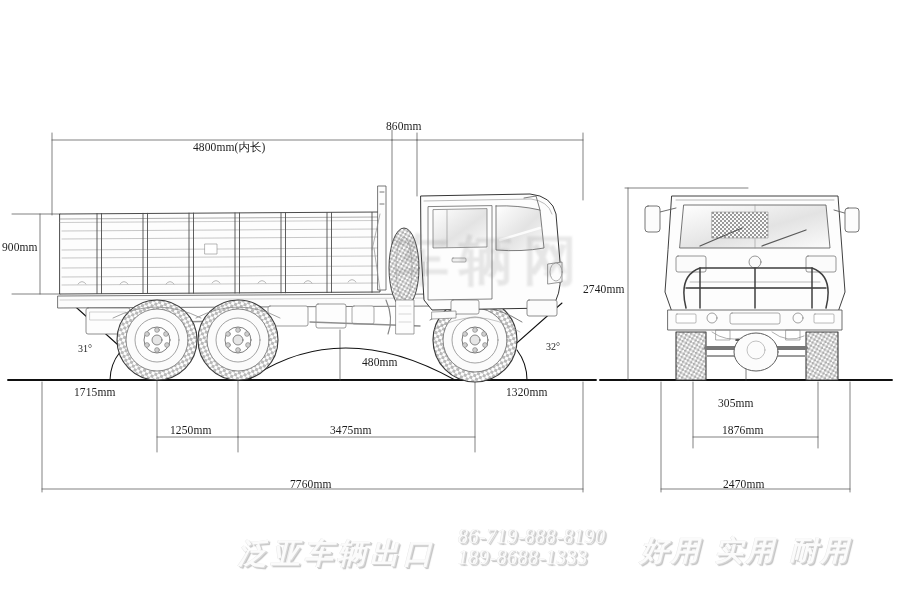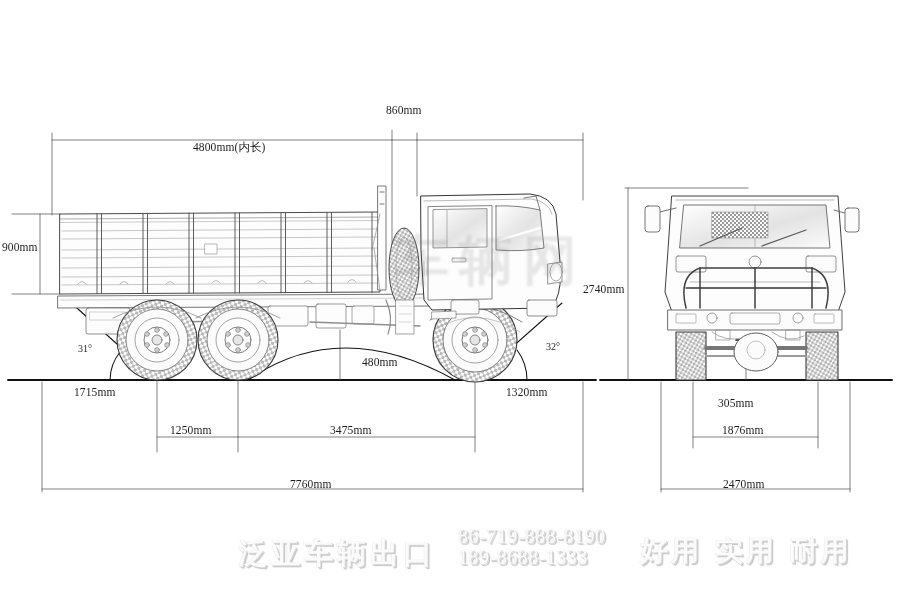--- a/index.html
+++ b/index.html
@@ -8,21 +8,21 @@
   #stage{position:relative;width:900px;height:600px;background:#ffffff;}
   svg.layer{position:absolute;left:0;top:0;width:900px;height:600px;}
   .dimtxt{position:absolute;font-family:"Liberation Serif","DejaVu Serif",serif;
           font-size:11.5px;color:#1d1d1d;white-space:nowrap;letter-spacing:0.1px;}
   .angtxt{position:absolute;font-family:"Liberation Serif","DejaVu Serif",serif;
           font-size:10px;color:#1d1d1d;white-space:nowrap;}
   
   #banner{position:absolute;left:0;top:516px;width:900px;height:60px;}
   .bn{position:absolute;white-space:nowrap;
       color:#fbfbfb;
-      text-shadow: 1px 1px 0 #d8d8d8, 2px 2px 1px #c2c2c2, -0.5px -0.5px 0 #e8e8e8;}
+      text-shadow: 1px 1px 0 #d8d8d8, 2px 2px 1px #c2c2c2, -0.5px -0.5px 0 #e8e8e8; font-style: italic;}
   .bn-cn{font-family:"DejaVu Sans","Liberation Sans",sans-serif;
          font-weight:bold;font-size:29px;letter-spacing:4px;}
   .bn-tel{font-family:"Liberation Serif","DejaVu Serif",serif;
           font-size:20px;letter-spacing:0.5px;line-height:21px;}
   .bn-slogan{font-family:"DejaVu Sans","Liberation Sans",sans-serif;
              font-weight:bold;font-size:28px;letter-spacing:3px;}
   
   #wm{position:absolute;left:395px;top:225px;width:330px;height:100px;
       font-family:"DejaVu Sans","Liberation Sans",sans-serif;
       font-size:54px;font-weight:bold;color:rgba(120,120,120,0.17);
@@ -350,21 +350,21 @@
         <rect x="786" y="330" width="14" height="10"></rect>
       </g>
     </g>
 
     </g>
   </svg>
 
   <div id="wm">车辆网</div>
 
   <div class="dimtxt" style="left:193px;top:140px;">4800mm(内长)</div>
-  <div class="dimtxt" style="left:386px;top:104px;">860mm</div>
+  <div class="dimtxt" style="left:386px;top:120px;">860mm</div>
   <div class="dimtxt" style="left:2px;top:241px;">900mm</div>
   <div class="dimtxt" style="left:74px;top:386px;">1715mm</div>
   <div class="dimtxt" style="left:170px;top:424px;">1250mm</div>
   <div class="dimtxt" style="left:330px;top:424px;">3475mm</div>
   <div class="dimtxt" style="left:506px;top:386px;">1320mm</div>
   <div class="dimtxt" style="left:290px;top:478px;">7760mm</div>
   <div class="dimtxt" style="left:362px;top:356px;">480mm</div>
   <div class="angtxt" style="left:78px;top:343px;">31°</div>
   <div class="angtxt" style="left:546px;top:341px;">32°</div>
 

